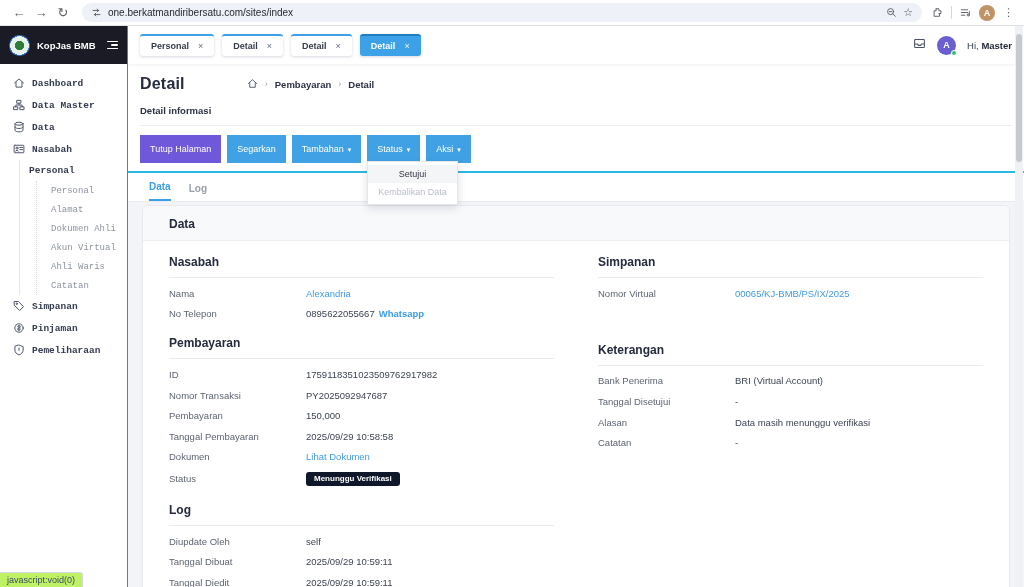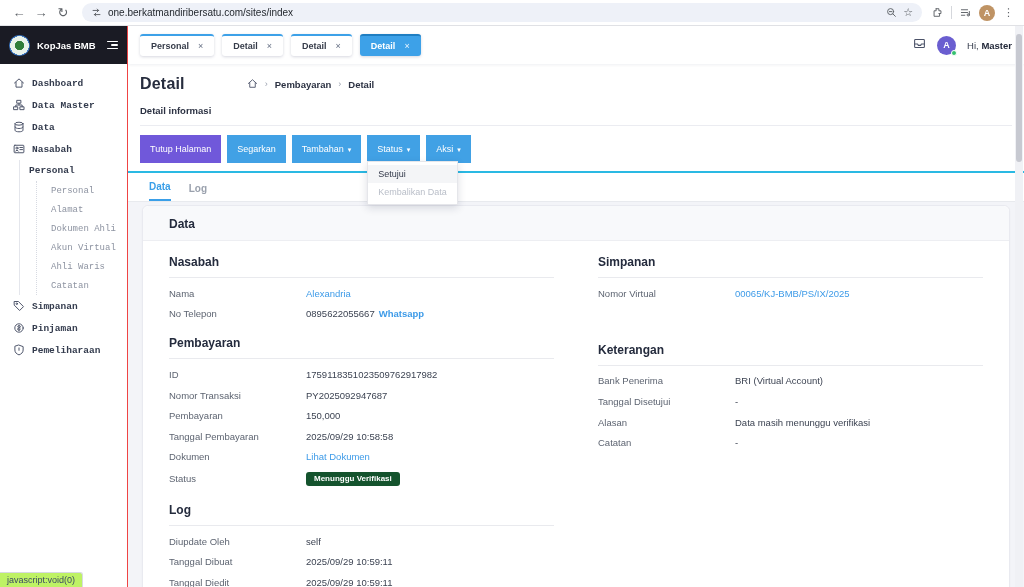--- a/index.html
+++ b/index.html
@@ -64,21 +64,21 @@
   .btn { height:28px; border:none; border-radius:0; color:#fff; font-size:9px; font-family:inherit; padding:0 10px; cursor:pointer; display:inline-flex; align-items:center; gap:4px; }
   .btn.purple { background:#7058da; }
   .btn.blue { background:#41a1e5; }
   .caret { font-size:7px; position:relative; top:.5px; }
   .cyan-line { height:2px; background:#2ab9e3; }
 
   
   .dd-wrap { position:relative; display:inline-flex; }
   .dropdown { position:absolute; top:26px; left:0; min-width:72px; background:#fff; border:1px solid #e5e6ea; box-shadow:0 3px 8px rgba(20,30,60,.15); padding:3px 0; z-index:40; }
   .dd-item { font-size:9px; color:#323849; padding:4px 10px; white-space:nowrap; cursor:pointer; }
-  .dd-item.first { background:#f4f5f7; }
+  .dd-item.first { background:#f4f5f7;text-align:center; }
   .dd-item.disabled { color:#b9bec8; }
 
   
   .tabs-strip { background:#fff; display:flex; align-items:flex-end; gap:18px; padding:8px 21px 0 21px; border-bottom:1px solid #e8eaee; height:29px; flex:0 0 29px; }
   .ctab { font-size:10px; font-weight:bold; padding-bottom:7px; cursor:pointer; }
   .ctab.active { color:#3a9fe8; border-bottom:2px solid #3a9fe8; }
   .ctab.idle { color:#9aa1ad; }
 
   
   .content { flex:1; padding:3px 14px 0 14px; overflow:hidden; }
@@ -86,21 +86,21 @@
   .card-head { background:#f8f9fb; border-bottom:1px solid #edeef2; border-radius:6px 6px 0 0; padding:8px 26px; }
   .card-title { font-size:12px; font-weight:bold; color:#242b3d; }
   .card-body { padding:2px 26px 14px 26px; display:grid; grid-template-columns:1fr 1fr; column-gap:44px; }
   .sec-h { font-size:12px; font-weight:bold; color:#242b3d; padding:12px 0 8px 0; border-bottom:1px solid #e9eaee; }
   .rows { padding-top:5px; }
   .row { display:flex; align-items:center; padding:4.8px 0; font-size:9.5px; }
   .lbl { width:137px; flex:0 0 137px; color:#5d6471; }
   .val { color:#3c4352; }
   .link { color:#3e9be8; cursor:pointer; }
   .val .link { margin-left:4px;font-weight:bold; }
-  .badge { display:inline-block; background:#14532d; color:#fff; font-size:8px; font-weight:600; padding:2.5px 8px; border-radius:3px; }
+  .badge { display:inline-block; background:#0f172a; color:#fff; font-size:8px; font-weight:600; padding:2.5px 8px; border-radius:3px; }
 
   
   .scroll-track { position:absolute; top:0; right:1px; width:8px; height:561px; background:#f0f1f5; z-index:50; }
   .scroll-thumb { position:absolute; top:8px; left:1px; width:6px; height:128px; background:#c7c9d1; border-radius:3px; }
 
   
   .status-bubble { position:absolute; left:0; bottom:0; background:#bef264; border:1px solid #d7dae0; border-left:none; border-bottom:none; border-radius:0 3px 0 0; font-size:9px; color:#3b4a63; padding:2px 7px; z-index:60; }
 
   svg.ic { stroke:#4b5268; fill:none; stroke-width:1.3; stroke-linecap:round; stroke-linejoin:round; }
   svg.ic-grey { stroke:#5f6368; fill:none; stroke-width:1.4; stroke-linecap:round; stroke-linejoin:round; }

